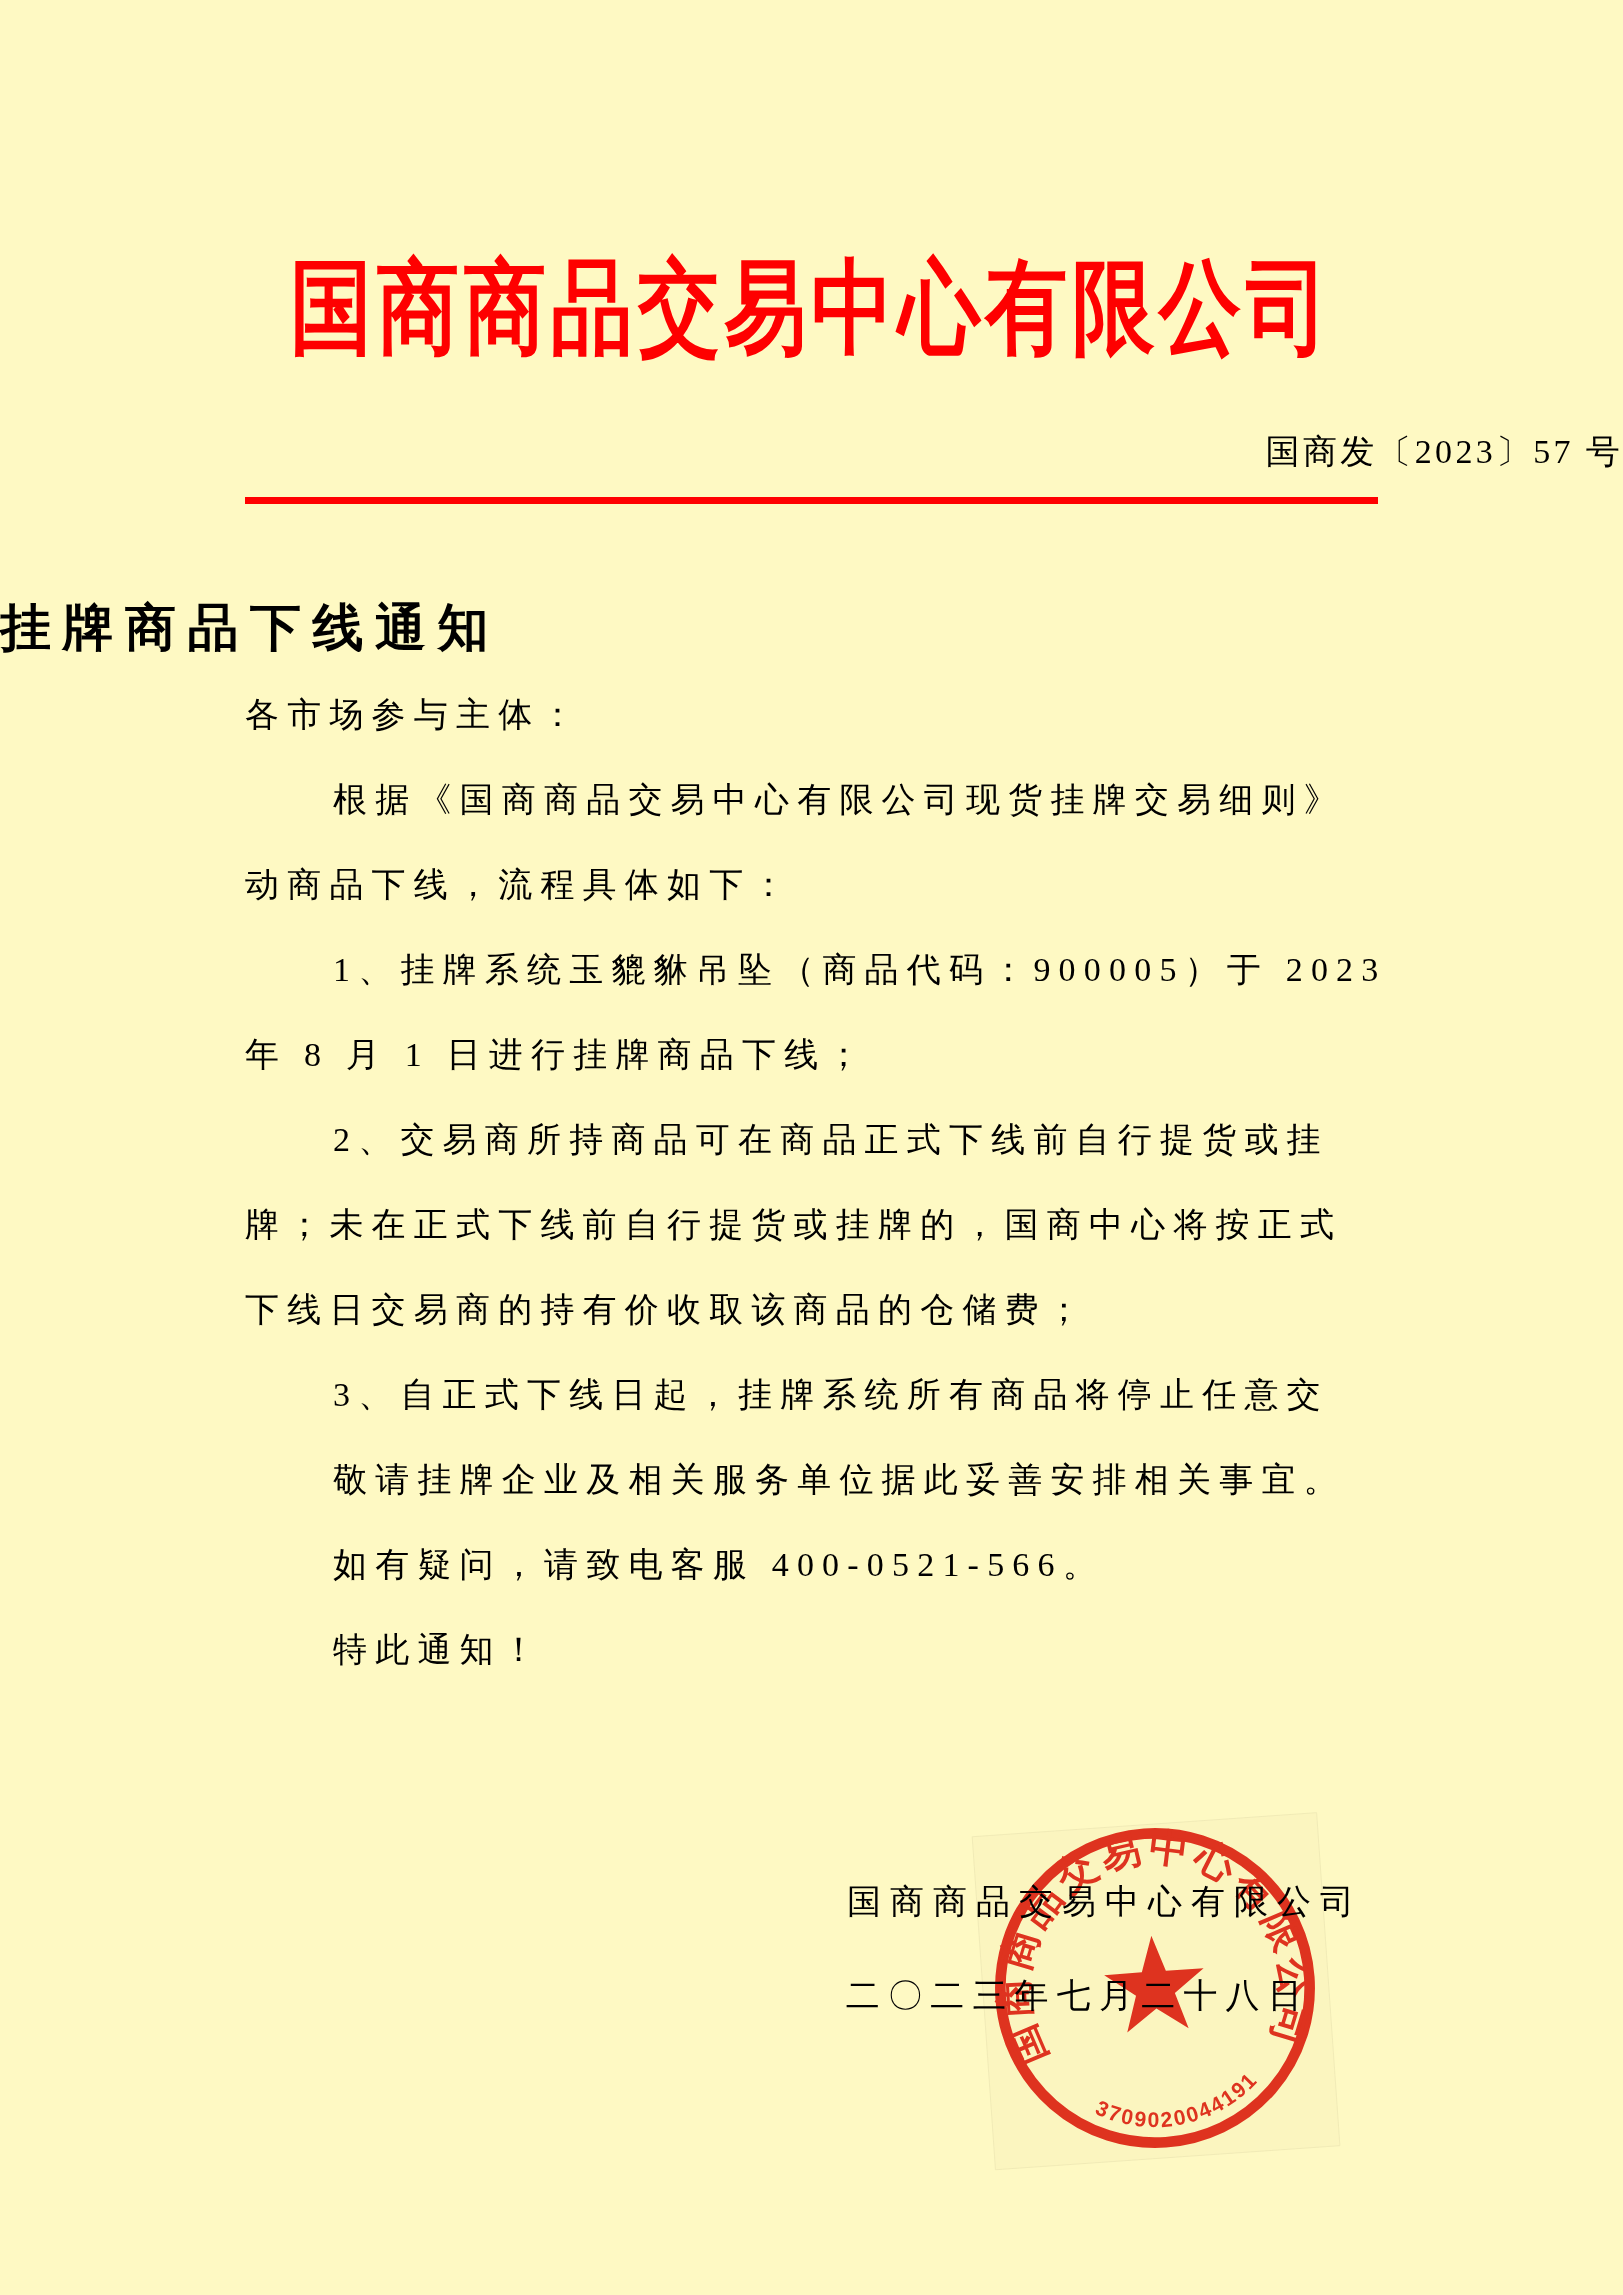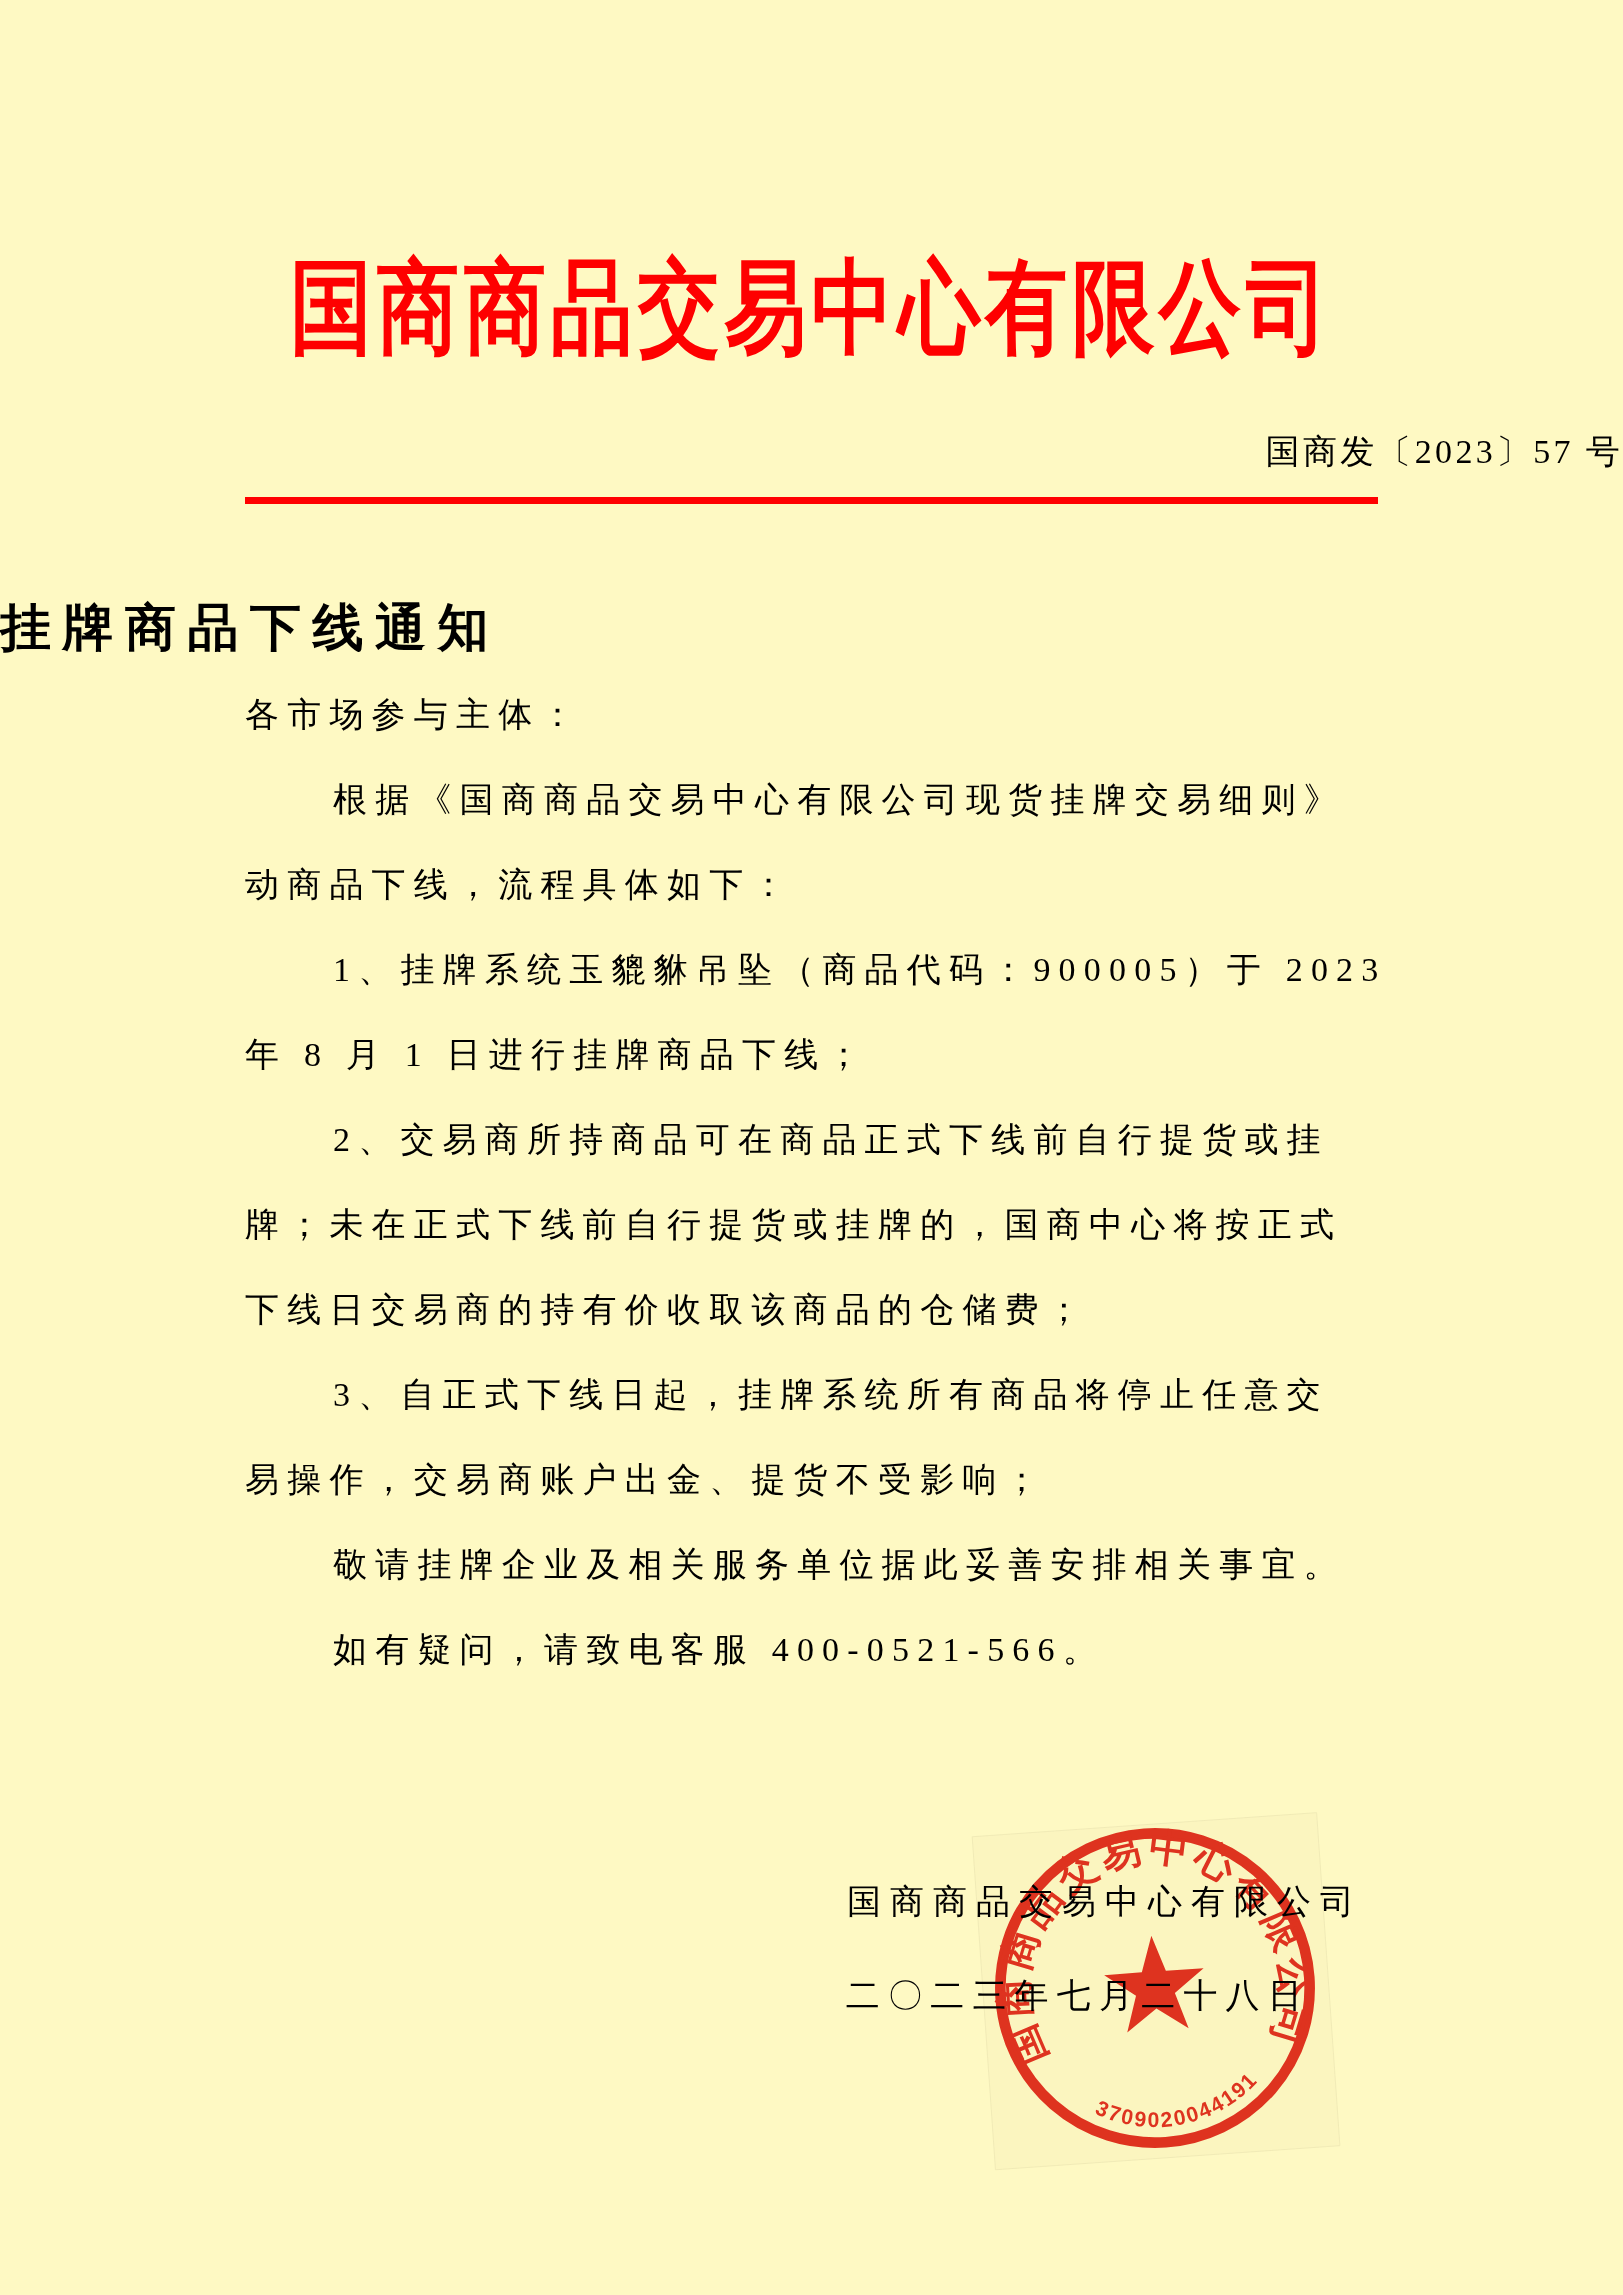--- a/index.html
+++ b/index.html
@@ -77,23 +77,23 @@
   <div class="body-block" id="body-lines">
       <div class="bline">各市场参与主体：</div>
       <div class="bline indent">根据《国商商品交易中心有限公司现货挂牌交易细则》</div>
       <div class="bline">动商品下线，流程具体如下：</div>
       <div class="bline indent">1、挂牌系统玉貔貅吊坠（商品代码：900005）于 2023</div>
       <div class="bline">年 8 月 1 日进行挂牌商品下线；</div>
       <div class="bline indent">2、交易商所持商品可在商品正式下线前自行提货或挂</div>
       <div class="bline">牌；未在正式下线前自行提货或挂牌的，国商中心将按正式</div>
       <div class="bline">下线日交易商的持有价收取该商品的仓储费；</div>
       <div class="bline indent">3、自正式下线日起，挂牌系统所有商品将停止任意交</div>
-      <div class="bline">易操作，交易商账户出金、提货不受影响；</div>
       <div class="bline indent">敬请挂牌企业及相关服务单位据此妥善安排相关事宜。</div>
       <div class="bline indent">如有疑问，请致电客服 400-0521-566。</div>
+      <div class="bline indent">特此通知！</div>
     </div>
 
   <div class="signature">国商商品交易中心有限公司</div>
 
   <div class="sign-date">二〇二三年七月二十八日</div>
 
   <svg class="seal" viewBox="0 0 440 440" xmlns="http://www.w3.org/2000/svg">
     <defs>
       <path id="arcTop" d="M 84.4 295.2 A 155 155 0 1 1 360.4 285.5" fill="none"></path>
       <path id="arcBottom" d="M 129.9 364.2 A 170 170 0 0 0 333.8 346.3" fill="none"></path>

